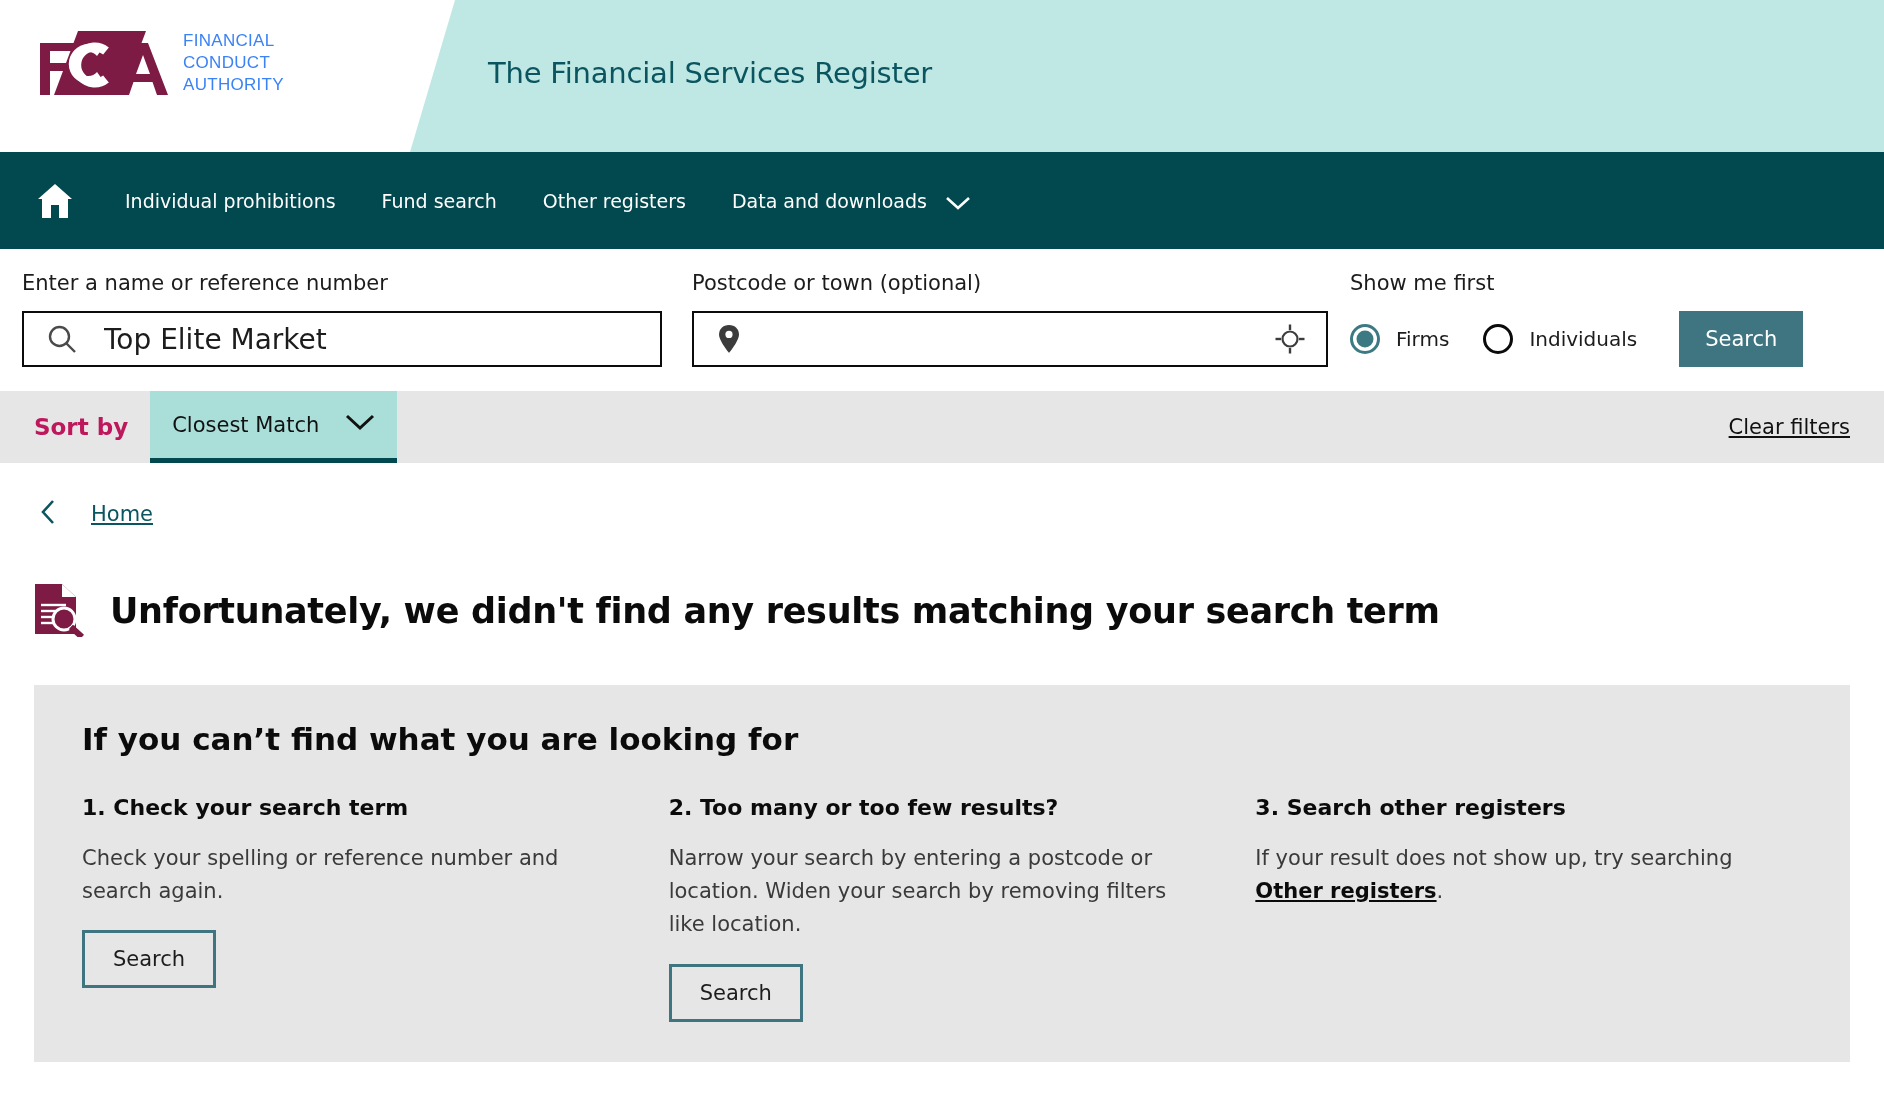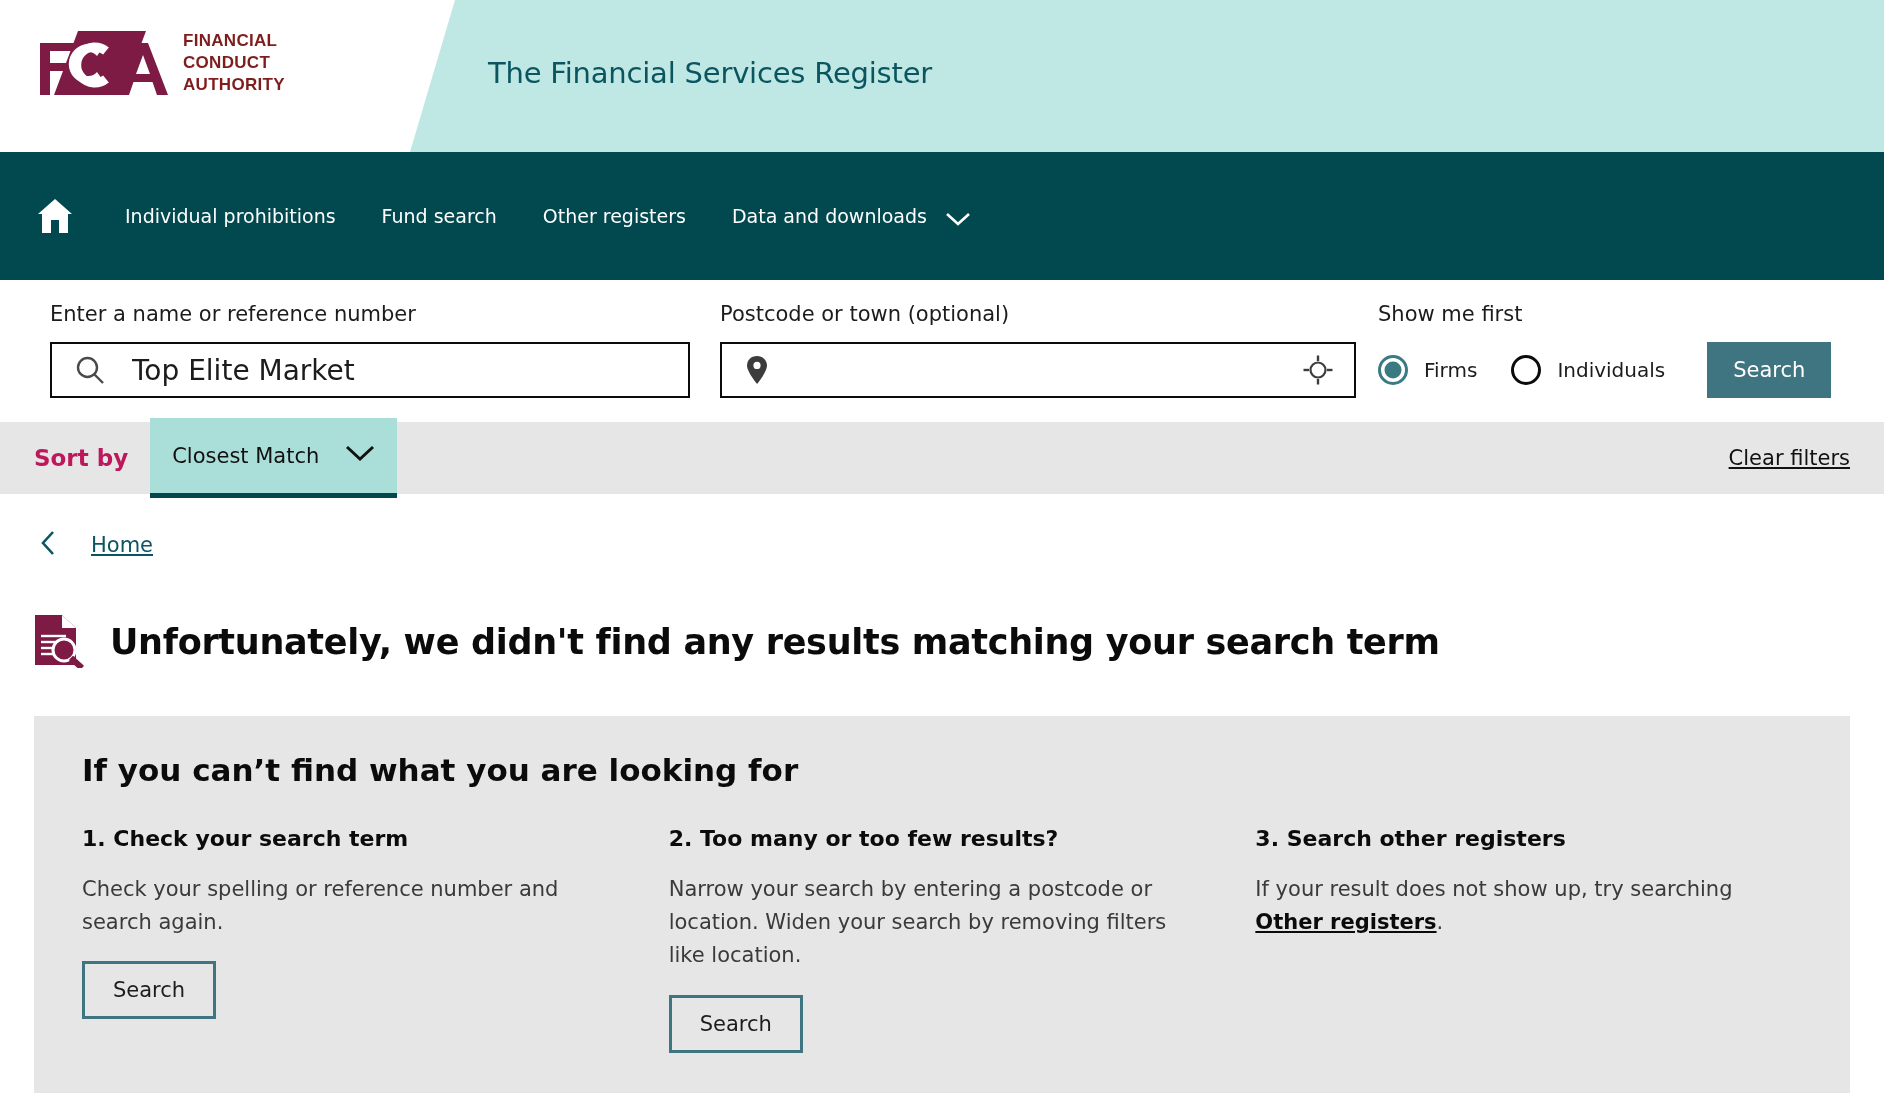--- a/index.html
+++ b/index.html
@@ -41,40 +41,40 @@
     gap: 14px;
   }
   .logo-mark {
     position: relative;
     width: 135px;
     height: 72px;
   }
   .logo-mark svg { display: block; }
   .logo-words {
     font-family: "Liberation Sans", sans-serif;
-    color: #7f1d1d;
-    font-weight: bold;
+    color: #3b82f6;
+    font-weight: normal;
     font-size: 17px;
     line-height: 1.28;
     letter-spacing: 0.3px;
   }
   .header-title {
     position: absolute;
     left: 488px;
     top: 56px;
     font-size: 29px;
     color: #0b5560;
     font-family: "DejaVu Sans", sans-serif;
     font-weight: 400;
     letter-spacing: -0.2px;
   }
 
   
   .nav {
-    height: 128px;
+    height: 97px;
     background: #02494f;
     display: flex;
     align-items: center;
     padding-left: 32px;
     box-sizing: border-box;
   }
   .nav-home {
     width: 46px;
     height: 40px;
     display: flex;
@@ -97,21 +97,21 @@
   .nav-item:last-child { margin-right: 0; }
   .chev-down {
     display: inline-block;
     width: 26px;
     height: 15px;
   }
 
   
   .searchbar {
     background: #ffffff;
-    padding: 22px 34px 24px 50px;
+    padding: 22px 34px 24px 22px;
     box-sizing: border-box;
     display: flex;
     align-items: flex-end;
   }
   .field-group { display: flex; flex-direction: column; }
   .field-label {
     font-size: 21px;
     color: #1c1c1c;
     font-family: "DejaVu Sans", sans-serif;
     margin-bottom: 16px;
@@ -219,21 +219,21 @@
   .sort-label {
     font-size: 23px;
     font-weight: bold;
     font-family: "DejaVu Sans", sans-serif;
     color: #be185d;
     margin-right: 22px;
   }
   .sort-select {
     background: #aadfd9;
     border-bottom: 5px solid #02494f;
-    height: 80px;
+    height: 72px;
     display: flex;
     align-items: center;
     padding: 0 22px;
     gap: 26px;
     box-sizing: border-box;
     cursor: pointer;
   }
   .sort-select-text {
     font-size: 21px;
     font-family: "DejaVu Sans", sans-serif;

